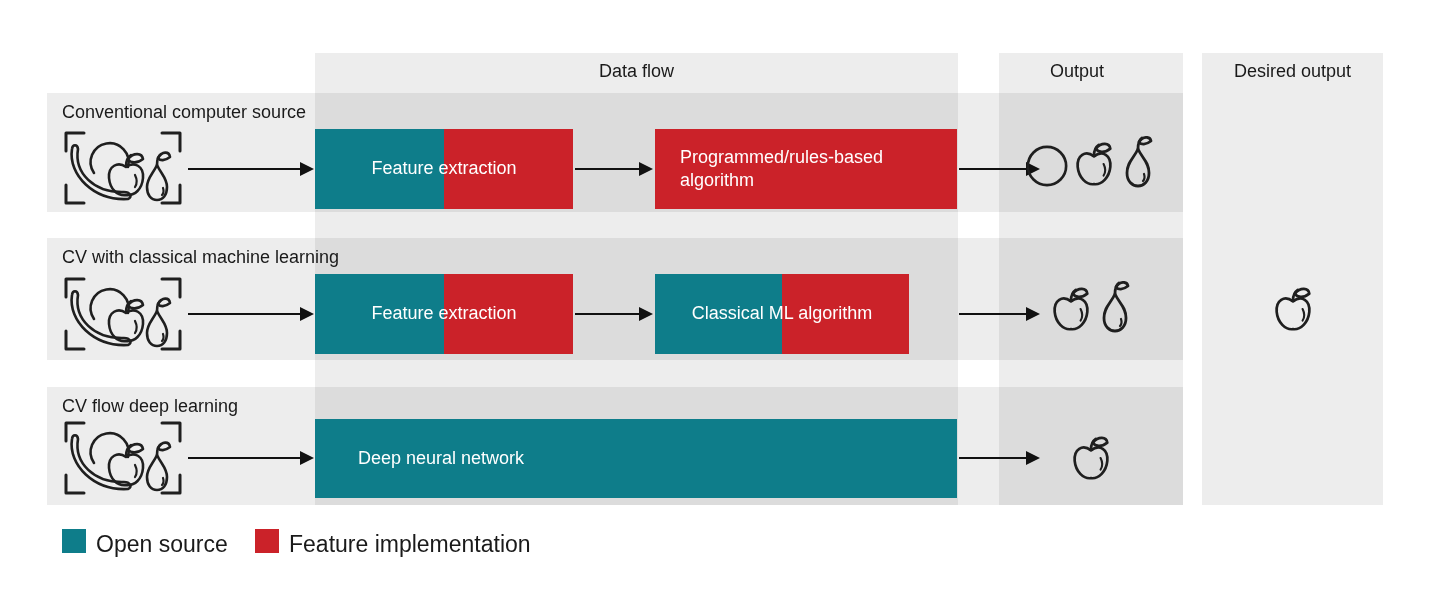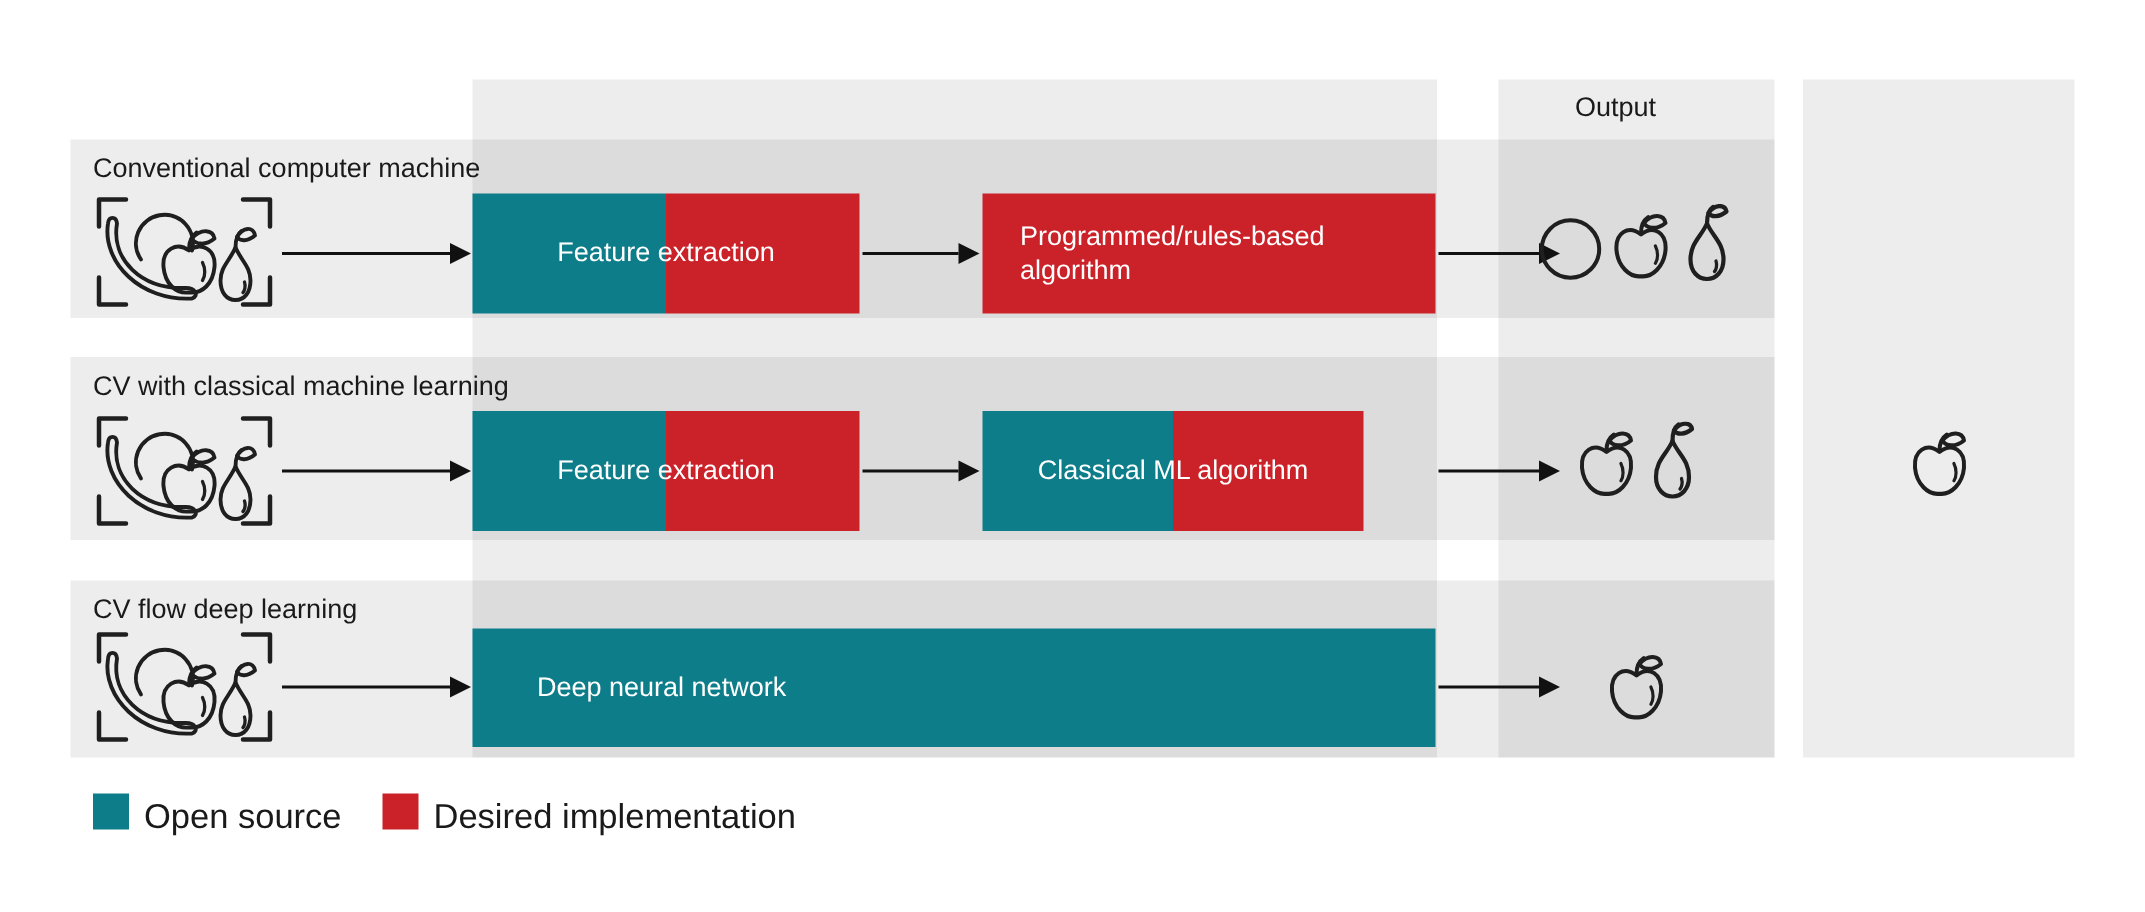--- a/index.html
+++ b/index.html
@@ -60,23 +60,25 @@
 
 <div class="canvas">
 
   <div class="band col-band dataflow"></div>
   <div class="band col-band output"></div>
   <div class="band col-band desired"></div>
   <div class="band row-band r1"></div>
   <div class="band row-band r2"></div>
   <div class="band row-band r3"></div>
 
+  <div class="col-header dataflow">Data flow</div>
   <div class="col-header output">Output</div>
-
-  <div class="row-label" style="left:62px;top:102px;">Conventional computer machine</div>
+  <div class="col-header desired">Desired output</div>
+
+  <div class="row-label" style="left:62px;top:102px;">Conventional computer source</div>
 
   <div class="input-icon" style="left:64px;top:131px;">
     <svg class="fruit-svg" width="118" height="74" viewBox="0 0 118 74" stroke-width="3">
       <path d="M2,20 V2 H20"></path>
         <path d="M2,54 V72 H20"></path>
         <path d="M98,2 H116 V20"></path>
         <path d="M98,72 H116 V54"></path>
       <path d="M30,42 A19,19 0 1 1 64,36" stroke-width="2.6"></path>
       <path d="M14,18 C10,42 30,62 60,61 C66,61 69,66 64,68 C30,70 4,44 8,18 C8.5,13 13.5,13 14,18 Z" stroke-width="2.6"></path>
       <path d="M62,36 C54,30 44,35 45,47 C46,58 53,65 62,64 C71,65 78,58 79,47 C80,35 70,30 62,36 Z" stroke-width="2.6"></path>
@@ -253,15 +255,15 @@
     <path d="M22,16 C22,10 24,7 27,5"></path>
     <path d="M24,9 C30,2 38,3 39,9 C33,14 26,13 24,9 Z"></path>
     <path d="M32,25 C34,29 34,34 32,37" stroke-width="2.2"></path>
         </svg>
       </span>
     </div>
 
   <div class="legend-swatch" style="left: 62px; background: rgb(14, 125, 138);"></div>
   <div class="legend-label" style="left:96px;">Open source</div>
   <div class="legend-swatch" style="left: 255px; background: rgb(203, 34, 41);"></div>
-  <div class="legend-label" style="left:289px;">Desired implementation</div>
+  <div class="legend-label" style="left:289px;">Feature implementation</div>
 
 </div>
 
 </body></html>

